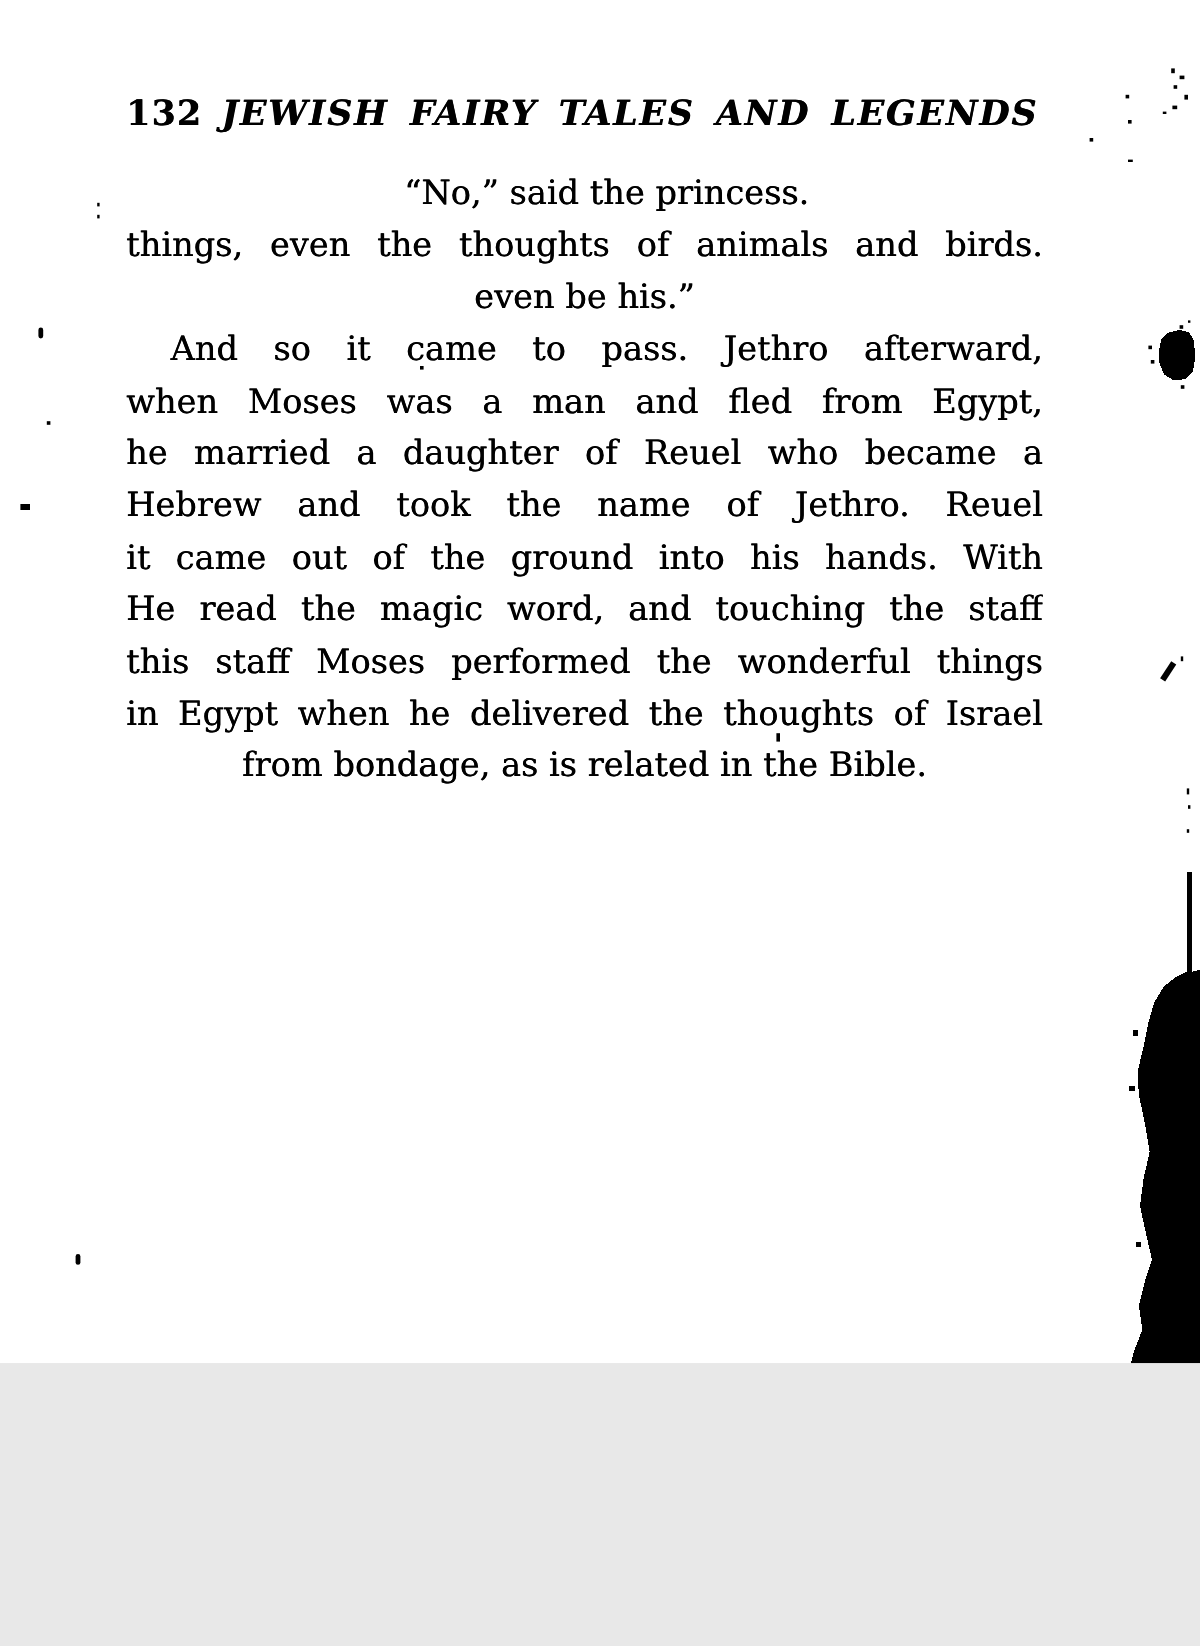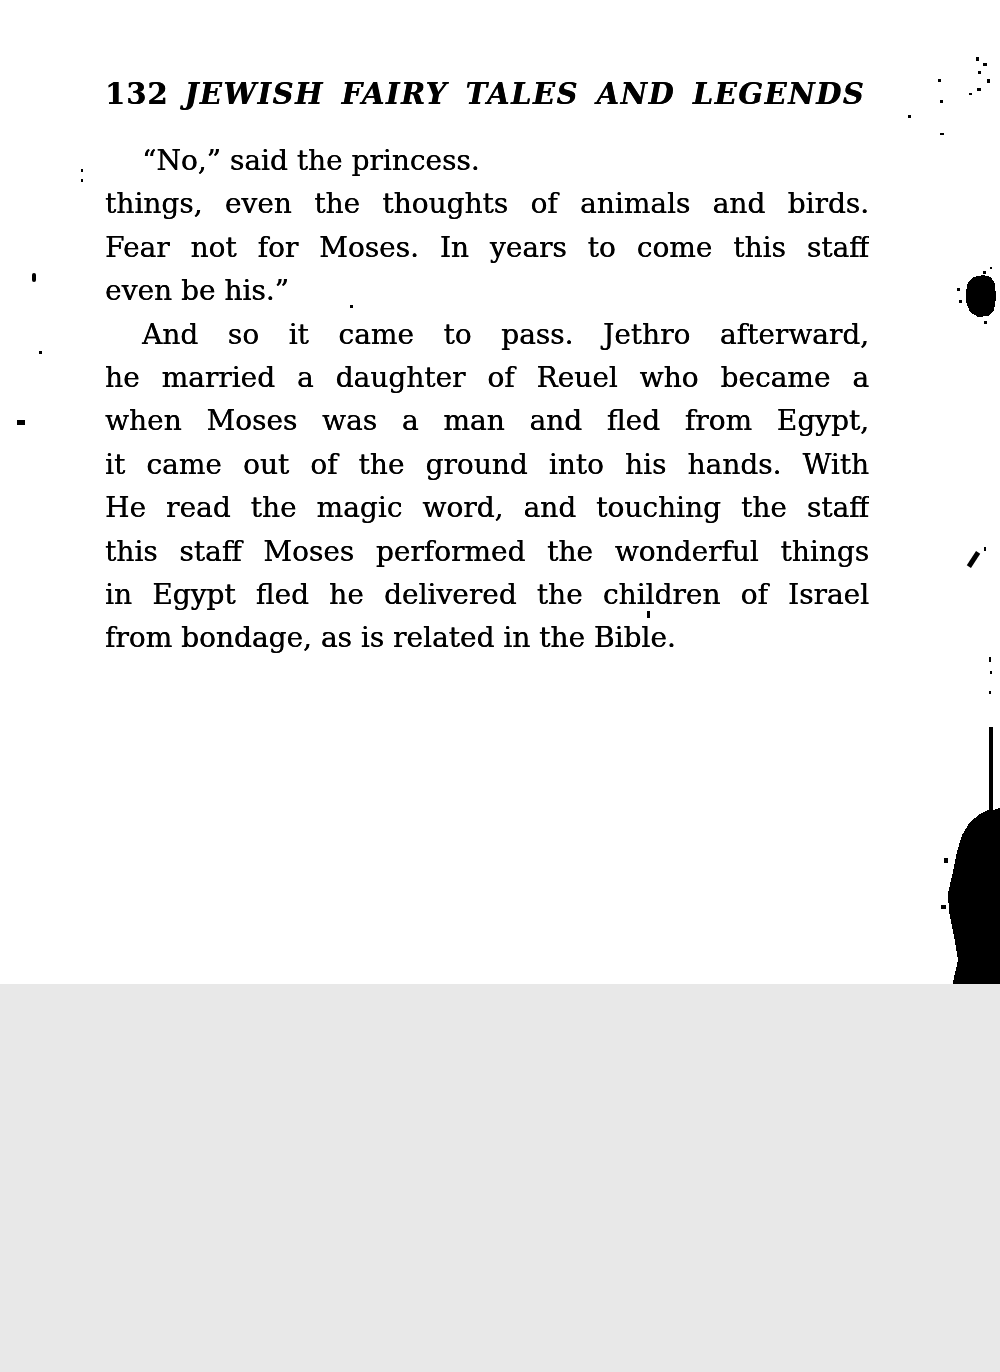--- a/index.html
+++ b/index.html
@@ -1,19 +1,19 @@
 <!DOCTYPE html>
 <html><head>
 <meta charset="utf-8">
 <style>
   html, body { margin: 0; padding: 0; background: #e8e8e8; }
   .page {
     position: relative;
     width: 1000px;
-    height: 984px;
+    height: 1136px;
     background: #ffffff;
     overflow: hidden;
     font-family: "DejaVu Serif", "Liberation Serif", serif;
     color: #000;
   }
   
   .header {
     position: absolute;
     left: 105px;
     top: 72px;
@@ -48,21 +48,21 @@
   .line {
     height: 43.4px;
     line-height: 43.4px;
     overflow: hidden;
   }
   .just {
     text-align: justify;
     text-align-last: justify;
     -moz-text-align-last: justify;
   }
-  .left { text-align: left; }
+  .left { text-align: center; }
   .indent { padding-left: 37px; }
   
   .speck {
     position: absolute;
     background: #000;
   }
   .artifact-svg {
     position: absolute;
     left: 0;
     top: 0;
@@ -74,29 +74,29 @@
 
 <div class="page">
 
   <div class="header">
     <span class="pagenum">132</span><span class="title">JEWISH FAIRY TALES AND LEGENDS</span>
   </div>
 
   <div class="text-col">
     <div class="line indent left">“No,” said the princess.</div>
     <div class="line just">things, even the thoughts of animals and birds.</div>
-    <div class="line just">Fear not for Moses.  In years to come this staff</div>
     <div class="line left">even be his.”</div>
     <div class="line indent just">And so it came to pass.  Jethro afterward,</div>
+    <div class="line just">when Moses was a man and fled from Egypt,</div>
     <div class="line just">he married a daughter of Reuel who became a</div>
-    <div class="line just">when Moses was a man and fled from Egypt,</div>
+    <div class="line just">Hebrew and took the name of Jethro.  Reuel</div>
     <div class="line just">it came out of the ground into his hands.  With</div>
     <div class="line just">He read the magic word, and touching the staff</div>
     <div class="line just">this staff Moses performed the wonderful things</div>
-    <div class="line just">in Egypt fled he delivered the children of Israel</div>
+    <div class="line just">in Egypt when he delivered the thoughts of Israel</div>
     <div class="line left">from bondage, as is related in the Bible.</div>
   </div>
 
   <svg class="artifact-svg" width="1000" height="1372" viewBox="0 0 1000 1372" shape-rendering="crispEdges">
 
     <polygon fill="#000" points="968,282 974,277 983,275 991,277 995,284 996,298 994,310 988,316 978,317 970,312 966,302 966,291"></polygon>
 
     <rect x="989" y="727" width="4" height="88" fill="#000"></rect>
 
     <path fill="#000" d="

